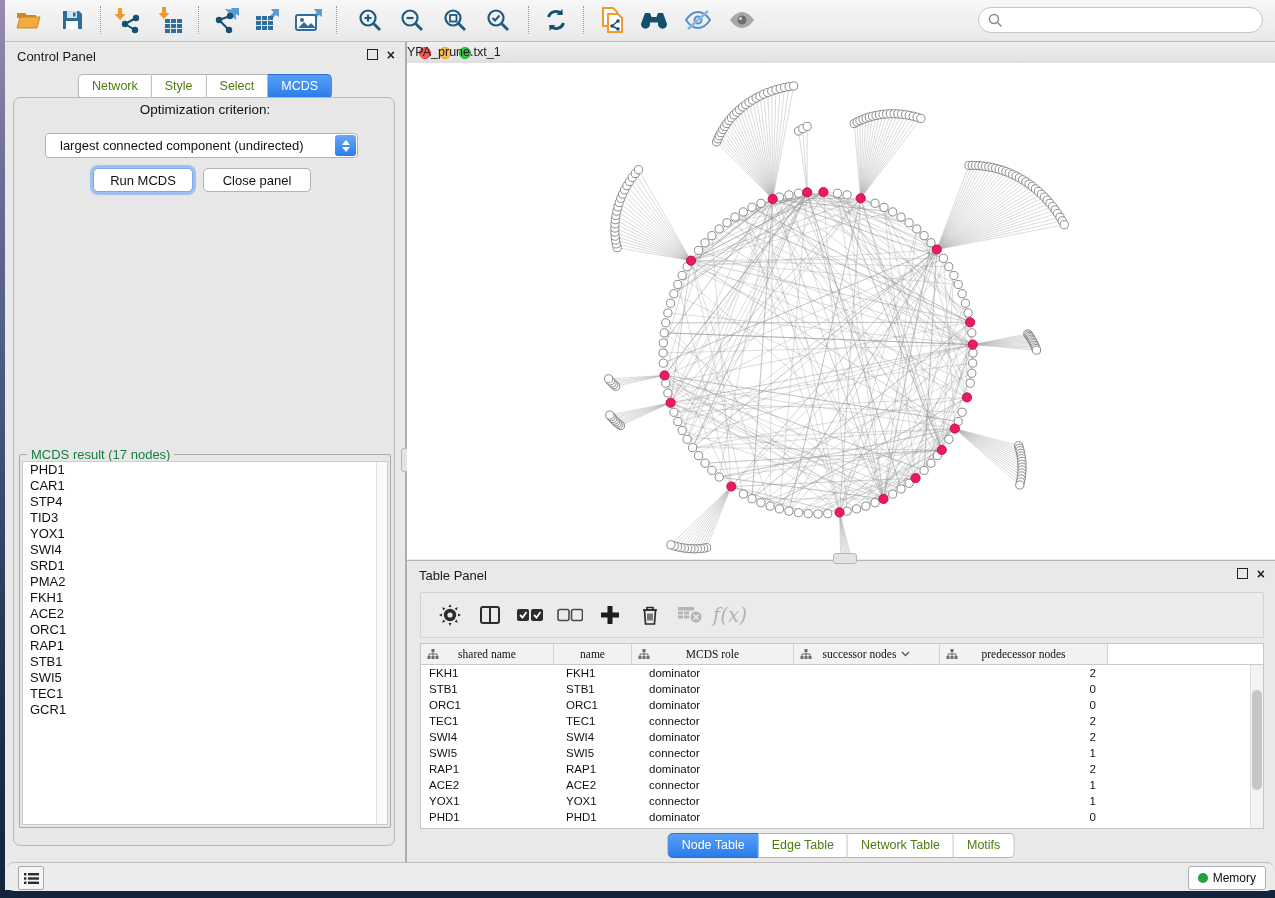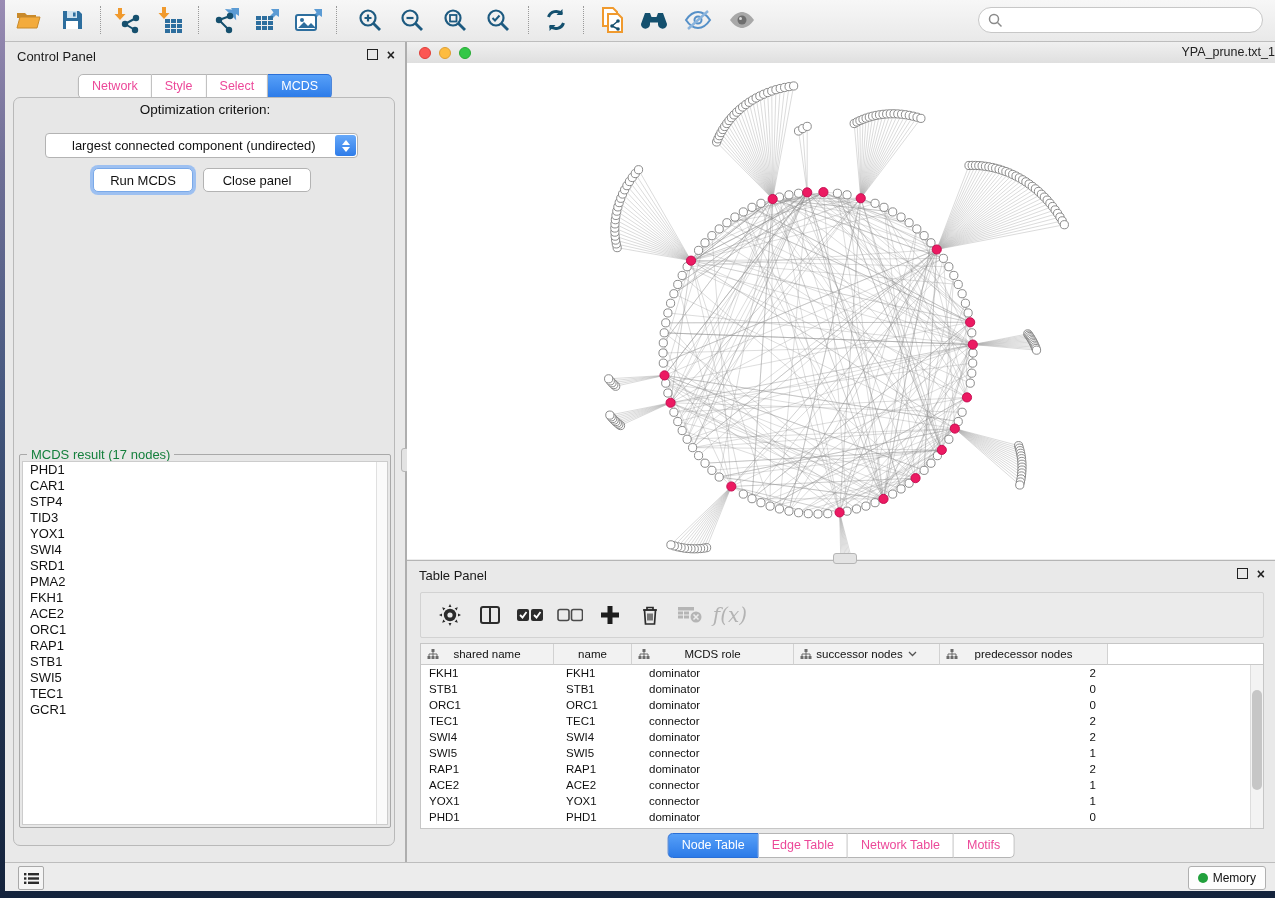--- a/index.html
+++ b/index.html
@@ -19,30 +19,30 @@
     border:1px solid #c7c7c7;border-radius:13px;display:flex;align-items:center;padding-left:9px;box-sizing:border-box;}
   .searchbox input{border:none;outline:none;flex:1;font-size:12px;background:transparent;margin-left:4px;}
 
   
   .cpanel{position:absolute;left:0;top:42px;width:400px;height:820px;background:#e9e9e9;}
   .panel-title{position:absolute;left:12px;top:7px;font-size:13px;color:#1a1a1a;}
   .win-btns{position:absolute;right:10px;top:7px;display:flex;gap:9px;align-items:center;}
   .float-ico{width:9px;height:9px;border:1.5px solid #222;display:inline-block;}
   .close-ico{font-size:14px;font-weight:bold;color:#222;line-height:10px;}
   .seg{display:inline-flex;}
-  .seg .seg-btn{font-size:12.5px;padding:4px 13px 5px;background:#fff;border:1px solid #b5b5b5;border-left:none;color:#ec4899;cursor:default;}
+  .seg .seg-btn{font-size:12.5px;padding:4px 13px 5px;background:#fff;border:1px solid #b5b5b5;border-left:none;color:#4d7c0f;cursor:default;}
   .seg .seg-btn:first-child{border-left:1px solid #b5b5b5;border-radius:5px 0 0 5px;}
   .seg .seg-btn:last-child{border-radius:0 5px 5px 0;}
   .seg .seg-btn.active{background:linear-gradient(#57a0f8,#2b7ae8);border-color:#2a6fd6;color:#fff;}
   .cp-tabs{position:absolute;left:50%;transform:translateX(-50%);top:32px;}
   .cp-box{position:absolute;left:8px;top:55px;width:382px;height:749px;background:#e7e7e7;
     border:1px solid #b9b9b9;border-radius:7px;box-sizing:border-box;}
   .opt-label{position:absolute;top:60px;width:100%;text-align:center;font-size:13.5px;color:#111;}
   .mac-select{position:absolute;left:40px;top:91px;width:313px;height:25px;background:#fff;border:1px solid #b3b3b3;
-    border-radius:4px;box-sizing:border-box;display:flex;align-items:center;font-size:13px;color:#111;padding-left:26px;}
+    border-radius:4px;box-sizing:border-box;display:flex;align-items:center;font-size:13px;color:#111;padding-left:14px;}
   .sel-step{position:absolute;right:1px;top:1px;bottom:1px;width:21px;border-radius:3px;
     background:linear-gradient(#66a8f9,#2e7ce9);display:flex;flex-direction:column;align-items:center;justify-content:center;gap:2px;}
   .sel-step .up{width:0;height:0;border-left:4px solid transparent;border-right:4px solid transparent;border-bottom:5px solid #fff;}
   .sel-step .dn{width:0;height:0;border-left:4px solid transparent;border-right:4px solid transparent;border-top:5px solid #fff;}
   .mac-btn{position:absolute;height:24px;background:#fff;border:1px solid #b3b3b3;border-radius:5px;
     font-size:13px;color:#111;font-family:inherit;cursor:default;}
   .btn-run{left:88px;top:126px;width:100px;box-shadow:0 0 0 3px rgba(97,160,250,.55);border-color:#7aa9e8;}
   .btn-closep{left:198px;top:126px;width:108px;}
   .groupbox{position:absolute;left:14px;top:412px;width:370px;height:372px;border:1px solid #a9a9a9;border-radius:2px;}
   .groupbox-label{position:absolute;left:7px;top:-8px;background:#e7e7e7;padding:0 4px;font-size:13px;color:#15803d;}
@@ -57,49 +57,49 @@
 
   
   .netframe{position:absolute;left:402px;top:42px;width:868px;height:517px;background:#fff;}
   .net-titlebar{position:absolute;left:0;top:0;width:100%;height:21px;background:linear-gradient(#f0f0f0,#dfdfdf);
     border-bottom:1px solid #c0c0c0;}
   .tlights{position:absolute;left:12px;top:5px;display:flex;gap:8px;}
   .tl{width:12px;height:12px;border-radius:50%;}
   .tl.r{background:#fc5753;border:1px solid #df3e38;box-sizing:border-box;}
   .tl.y{background:#fdbc40;border:1px solid #de9f34;box-sizing:border-box;}
   .tl.g{background:#33c748;border:1px solid #27aa35;box-sizing:border-box;}
-  .net-title{position:absolute;left:0;right:0;top:3px;text-align:right;font-size:12.5px;color:#222;}
+  .net-title{position:absolute;left:0;right:0;top:3px;text-align:left;font-size:12.5px;color:#222;}
   .netcanvas{position:absolute;left:0;top:21px;width:868px;height:496px;background:#fff;}
 
   
   .tpanel{position:absolute;left:402px;top:560px;width:868px;height:302px;background:#e9e9e9;border-top:1px solid #b5b5b5;}
   .tp-toolbar{position:absolute;left:13px;top:31px;right:11px;height:46px;background:#ebebeb;border:1px solid #d2d2d2;border-radius:2px;
     display:flex;align-items:center;gap:14px;padding-left:16px;box-sizing:border-box;}
   .tpi{display:flex;align-items:center;justify-content:center;width:26px;height:26px;}
   .fx{font-family:"DejaVu Serif","Liberation Serif",serif;font-style:italic;font-size:20px;color:#b3b3b3;}
   .tgrid{position:absolute;left:13px;top:82px;right:11px;height:186px;background:#fff;border:1px solid #c6c6c6;box-sizing:border-box;overflow:hidden;}
   .thead,.trow{display:grid;grid-template-columns:133px 78px 162px 146px 168px 1fr;}
   .thead{height:21px;}
   .th{background:#f2f2f2;border-right:1px solid #d2d2d2;border-bottom:1px solid #c9c9c9;display:flex;align-items:center;justify-content:center;
-    gap:5px;font-size:11.5px;color:#111;position:relative;overflow:hidden;white-space:nowrap;}
+    gap:5px;font-size:11.5px;color:#111;position:relative;overflow:hidden;white-space:nowrap;font-family:Liberation Serif, serif;}
   .th .hier{position:absolute;left:6px;}
   .th.filler{background:#fff;border-right:none;}
   .trow{height:16px;}
   .td{font-size:11.5px;color:#111;line-height:16px;white-space:nowrap;overflow:hidden;}
   .td.c0{padding-left:8px;}
   .td.c1{padding-left:12px;}
   .td.c2{padding-left:17px;}
   .td.c3{text-align:center;padding-right:10px;margin-top:12px;}
   .td.c4{text-align:right;padding-right:12px;}
   .tscroll{position:absolute;right:0;top:21px;bottom:0;width:12px;background:#f3f3f3;border-left:1px solid #ddd;}
   .tthumb{position:absolute;left:1px;right:1px;top:25px;height:100px;background:#c6c6c6;border-radius:5px;}
   .tp-tabs{position:absolute;left:50%;transform:translateX(-50%);top:272px;}
 
   
-  .statusbar{position:absolute;left:0;top:862px;width:100%;height:28px;background:#ececec;border-top:1px solid #bdbdbd;}
+  .statusbar{position:absolute;left:0;top:862px;width:100%;height:28px;background:#ececec;border-top:1px solid #bdbdbd;border-radius:9px;}
   .listbtn{position:absolute;left:13px;top:3px;width:24px;height:22px;background:#f5f5f5;border:1px solid #a9a9a9;border-radius:2px;
     display:flex;align-items:center;justify-content:center;}
   .membtn{position:absolute;right:9px;top:3px;height:22px;background:#fdfdfd;border:1px solid #b0b0b0;border-radius:3px;
     display:flex;align-items:center;gap:5px;padding:0 9px;font-size:12px;color:#111;}
   .memdot{width:10px;height:10px;border-radius:50%;}
 </style>
 </head>
 <body>
 
 <div class="app">

